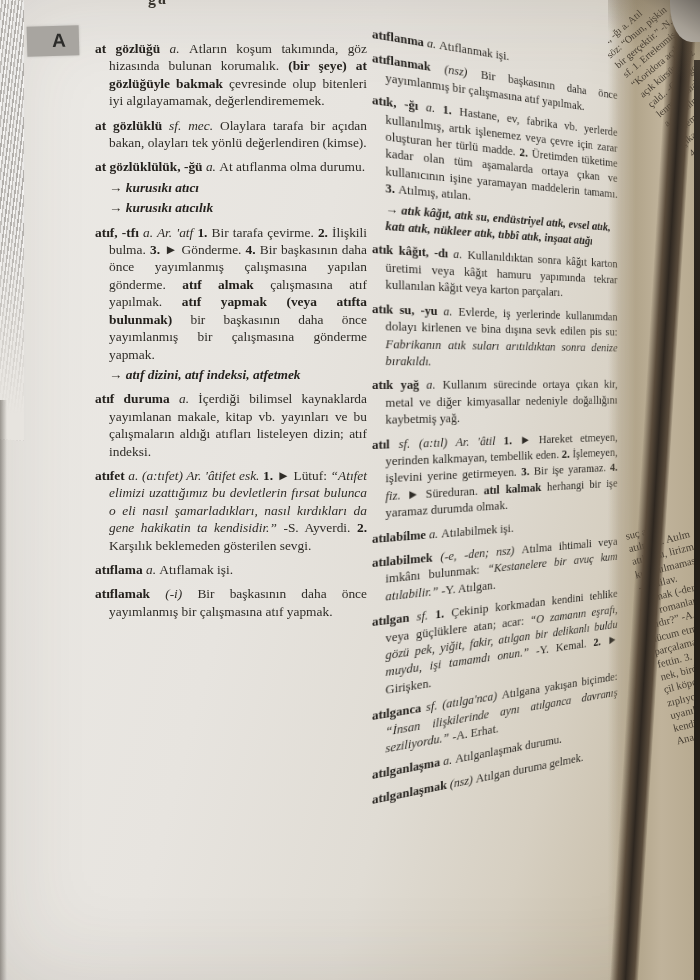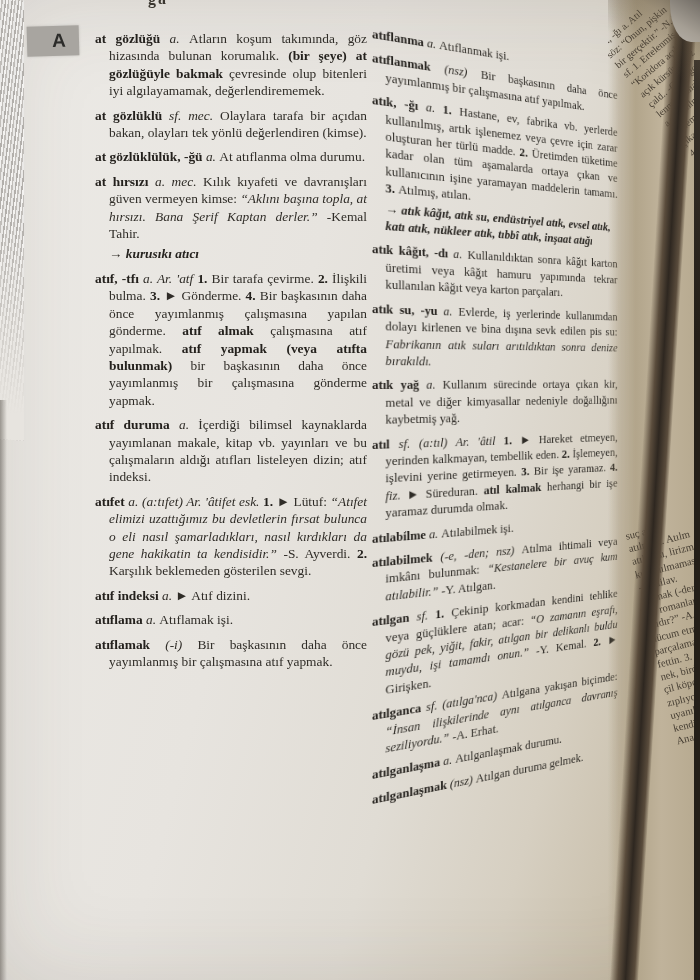--- a/index.html
+++ b/index.html
@@ -25,21 +25,21 @@
   .tab {
     position:absolute; left:27px; top:26px; width:52px; height:30px;
     background:var(--tab_bg,#a8a5a0); transform:rotate(-1.5deg);
     display:flex; align-items:center; justify-content:center;
     font-family:"Liberation Sans","DejaVu Sans",sans-serif; font-weight:bold; font-size:19px; color:#2c2c2a;
     box-shadow: 0 0 3px rgba(0,0,0,0.15);
   }
   .tab span{ transform:translateX(6px); }
   
   .col { font-size:13.4px; line-height:17.4px; }
-  .col-left { position:absolute; left:95px; top:30px; width:272px; }
+  .col-left { position:absolute; left:95px; top:40px; width:272px; }
   .col-right-wrap { position:absolute; left:372px; top:25px; width:310px; height:950px; }
   .col-right { width:288px; transform: perspective(560px) rotateY(15deg); transform-origin:left 45%; }
   .para { margin:0 0 7px 0; padding-left:14px; text-indent:-14px; text-align:justify; }
   .para.xref { margin-top:-4px; text-indent:0; text-align:left; }
   .run-b { font-weight:bold; color:#24211d; }
   .run-i { font-style:italic; }
   .run-bi { font-weight:bold; font-style:italic; color:#26231f; }
   .run-n { }
   
   .curl { position:absolute; left:608px; top:0; width:92px; height:980px; overflow:hidden;
@@ -68,26 +68,26 @@
   <div class="running-header">ğa</div>
 
   <div class="tab">
     <span>A</span>
   </div>
 
   <div class="col col-left">
       <p class="para entry"><span class="run-b">at gözlüğü </span><span class="run-i">a. </span><span class="run-n">Atların koşum takımında, göz hizasında bulunan korumalık. </span><span class="run-b">(bir şeye) at gözlüğüyle bakmak </span><span class="run-n">çevresinde olup bitenleri iyi algılayamamak, değerlendirememek.</span></p>
       <p class="para entry"><span class="run-b">at gözlüklü </span><span class="run-i">sf. mec. </span><span class="run-n">Olaylara tarafa bir açıdan bakan, olayları tek yönlü değerlendiren (kimse).</span></p>
       <p class="para entry"><span class="run-b">at gözlüklülük, -ğü </span><span class="run-i">a. </span><span class="run-n">At atıflanma olma durumu.</span></p>
-      <p class="para entry"><span class="run-b">at hırsızı </span><span class="run-i">a. mec. </span><span class="run-n">Kılık kıyafeti ve davranışları güven vermeyen kimse: </span><span class="run-i">“Aklını başına topla, at hırsızı. Bana Şerif Kaptan derler.” </span><span class="run-n">-Kemal Tahir.</span></p>
       <p class="para xref"><span class="run-n">→ </span><span class="run-bi">kurusıkı atıcı</span></p>
+      <p class="para xref"><span class="run-n">→ </span><span class="run-bi">kurusıkı atıcılık</span></p>
       <p class="para entry"><span class="run-b">atıf, -tfı </span><span class="run-i">a. Ar. </span><span class="run-i">'atf </span><span class="run-b">1. </span><span class="run-n">Bir tarafa çevirme. </span><span class="run-b">2. </span><span class="run-n">İlişkili bulma. </span><span class="run-b">3. </span><span class="run-n">► Gönderme. </span><span class="run-b">4. </span><span class="run-n">Bir başkasının daha önce yayımlanmış çalışmasına yapılan gönderme. </span><span class="run-b">atıf almak </span><span class="run-n">çalışmasına atıf yapılmak. </span><span class="run-b">atıf yapmak (veya atıfta bulunmak) </span><span class="run-n">bir başkasının daha önce yayımlanmış bir çalışmasına gönderme yapmak.</span></p>
+      <p class="para xref"><span class="run-n">→ </span><span class="run-bi">atıf dizini, atıf indeksi, atfetmek</span></p>
       <p class="para entry"><span class="run-b">atıf duruma </span><span class="run-i">a. </span><span class="run-n">İçerdiği bilimsel kaynaklarda yayımlanan makale, kitap vb. yayınları ve bu çalışmaların aldığı atıfları listeleyen dizin; atıf indeksi.</span></p>
       <p class="para entry"><span class="run-b">atıfet </span><span class="run-i">a. (a:tıfet) Ar. </span><span class="run-i">'âtifet </span><span class="run-i">esk. </span><span class="run-b">1. </span><span class="run-n">► Lütuf: </span><span class="run-i">“Atıfet elimizi uzattığımız bu devletlerin fırsat bulunca o eli nasıl şamarladıkları, nasıl kırdıkları da gene hakikatin ta kendisidir.” </span><span class="run-n">-S. Ayverdi. </span><span class="run-b">2. </span><span class="run-n">Karşılık beklemeden gösterilen sevgi.</span></p>
-      <p class="para entry"><span class="run-b">atıf indeksi </span><span class="run-i">a. </span><span class="run-n">► Atıf dizini.</span></p>
       <p class="para entry"><span class="run-b">atıflama </span><span class="run-i">a. </span><span class="run-n">Atıflamak işi.</span></p>
       <p class="para entry"><span class="run-b">atıflamak </span><span class="run-i">(-i) </span><span class="run-n">Bir başkasının daha önce yayımlanmış bir çalışmasına atıf yapmak.</span></p>
     </div>
 
   <div class="col-right-wrap">
     <div class="col col-right">
         <p class="para entry"><span class="run-b">atıflanma </span><span class="run-i">a. </span><span class="run-n">Atıflanmak işi.</span></p>
         <p class="para entry"><span class="run-b">atıflanmak </span><span class="run-i">(nsz) </span><span class="run-n">Bir başkasının daha önce yayımlanmış bir çalışmasına atıf yapılmak.</span></p>
         <p class="para entry"><span class="run-b">atık, -ğı </span><span class="run-i">a. </span><span class="run-b">1. </span><span class="run-n">Hastane, ev, fabrika vb. yerlerde kullanılmış, artık işlenemez veya çevre için zarar oluşturan her türlü madde. </span><span class="run-b">2. </span><span class="run-n">Üretimden tüketime kadar olan tüm aşamalarda ortaya çıkan ve kullanıcının işine yaramayan maddelerin tamamı. </span><span class="run-b">3. </span><span class="run-n">Atılmış, atılan.</span></p>
         <p class="para xref"><span class="run-n">→ </span><span class="run-bi">atık kâğıt, atık su, endüstriyel atık, evsel atık, katı atık, nükleer atık, tıbbî atık, inşaat atığı</span></p>

